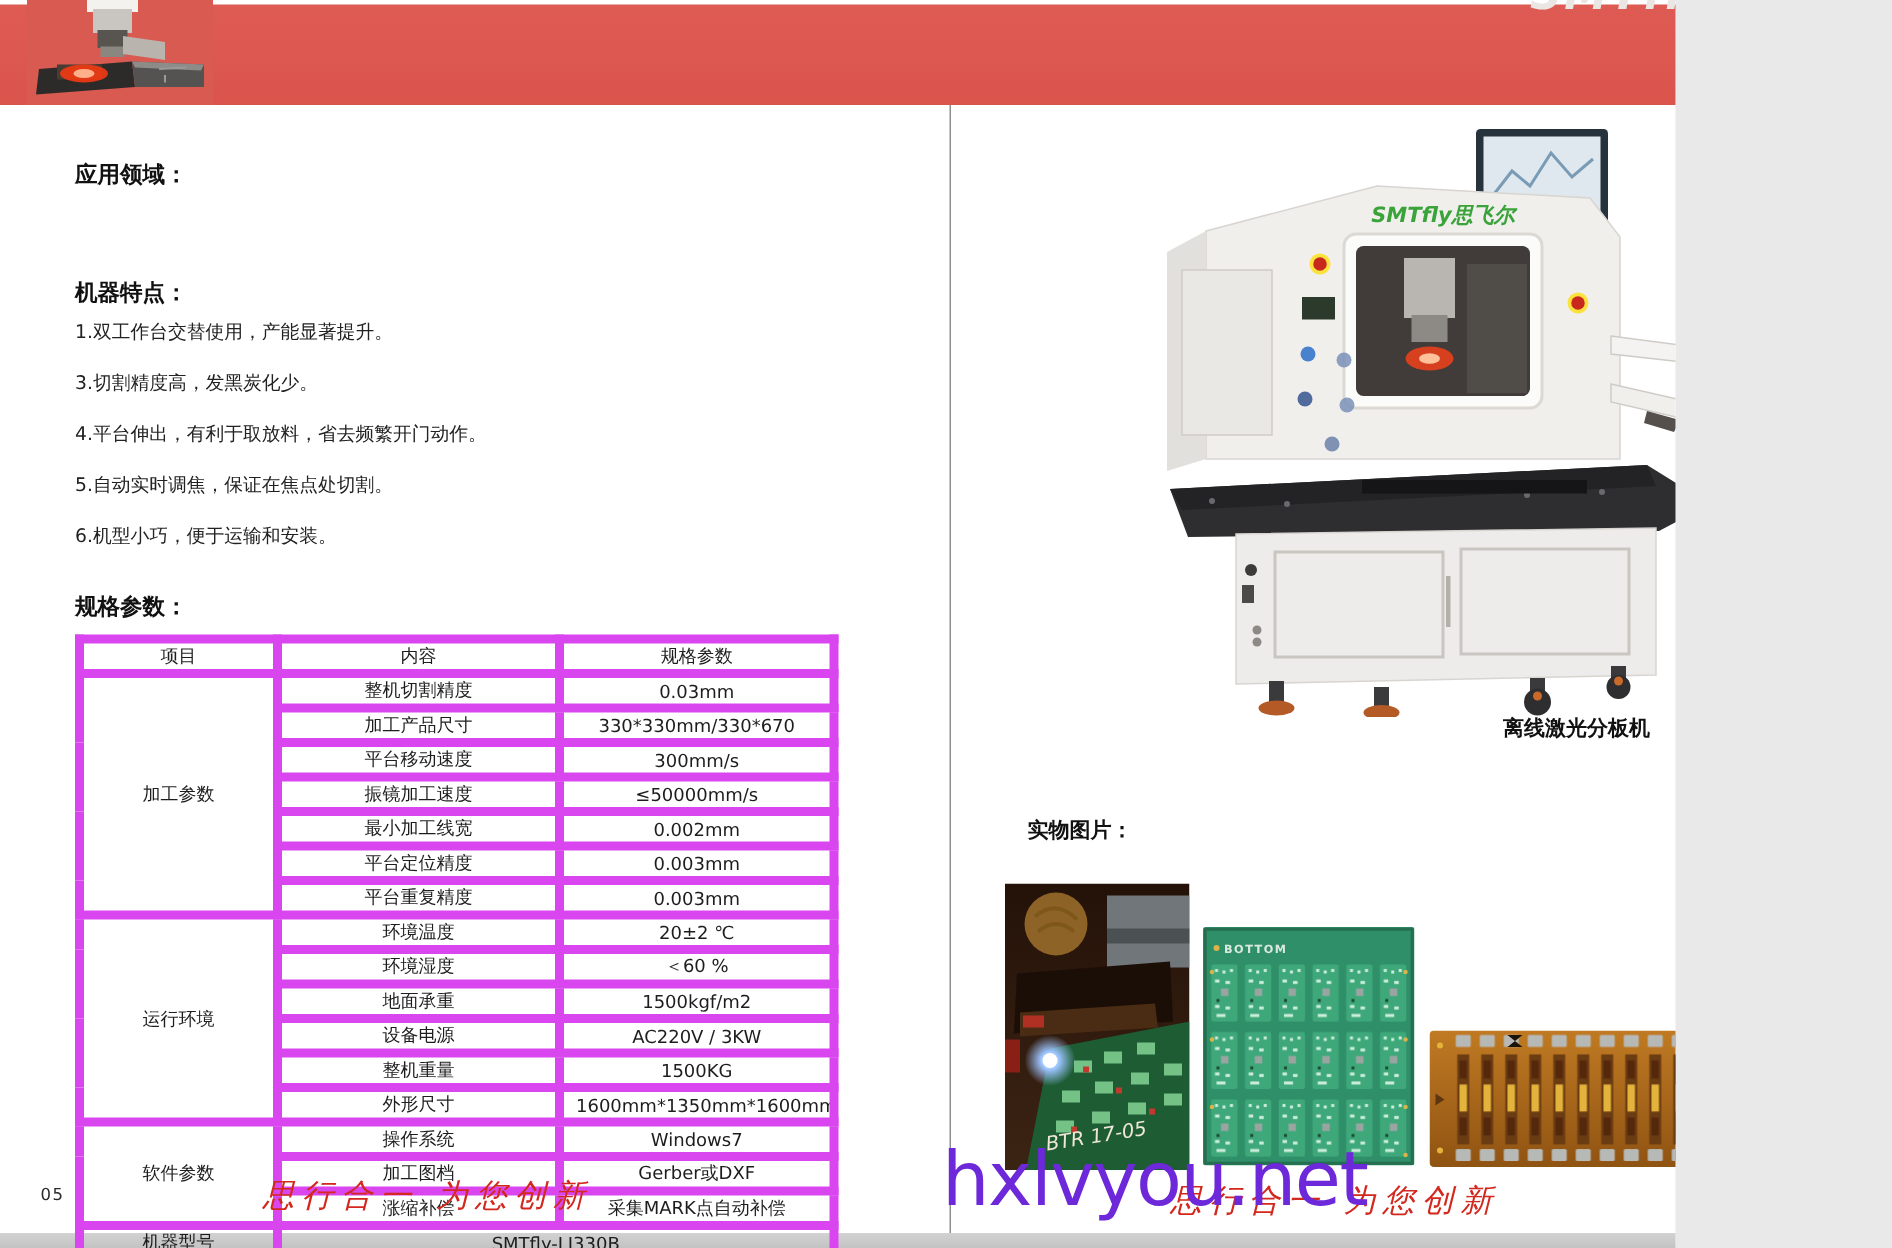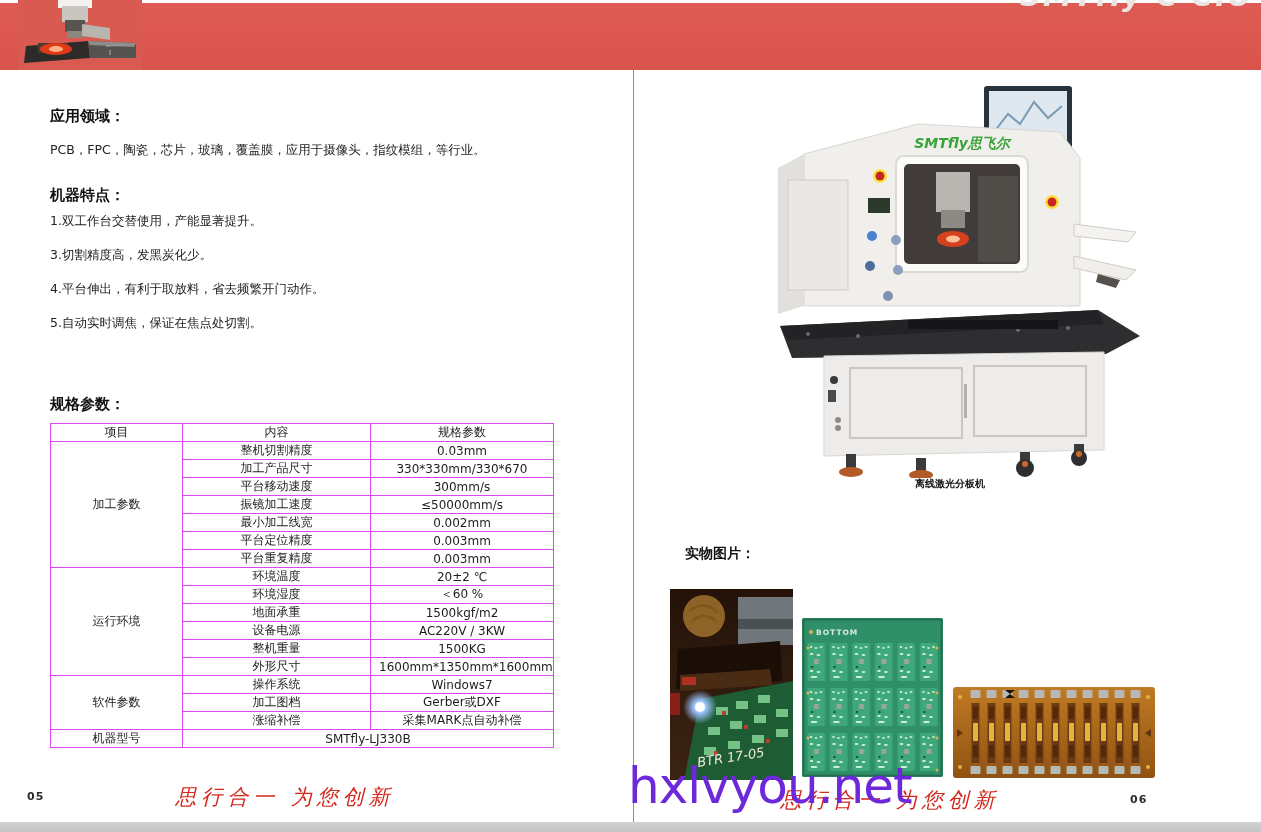--- a/index.html
+++ b/index.html
@@ -1,39 +1,39 @@
 <!DOCTYPE html>
 <html><head>
 <meta charset="utf-8">
 <style>
   html,body{margin:0;padding:0;background:#e9e9e9;}
-  .page{position:relative;width:1261px;height:832px;background:#ffffff;overflow:hidden;
+  .page{position:relative;width:1117px;height:832px;background:#ffffff;overflow:hidden;
         font-family:"DejaVu Sans","Liberation Sans",sans-serif;color:#1a1a1a;}
   .abs{position:absolute;}
   
   .banner{left:0;top:3px;width:1261px;height:67px;background:linear-gradient(180deg,#de5b53,#da544c);}
   .banner-clip{left:1020px;top:-21px;width:230px;height:32px;font-size:29px;font-weight:bold;
                font-style:italic;color:#e9e6e3;z-index:4;letter-spacing:2px;white-space:nowrap;}
   .divider{left:633px;top:70px;width:1px;height:752px;background:#8e8e8e;}
   .bottombar{left:0;top:822px;width:1261px;height:10px;background:linear-gradient(180deg,#d2d2d2,#c3c3c3);}
   
   .h-sec{font-size:15px;font-weight:bold;color:#111;}
   .p-body{font-size:12.5px;color:#222;}
   .feature{font-size:12.5px;color:#222;margin-bottom:17px;white-space:nowrap;}
   
   table.spec{border-collapse:collapse;width:503px;table-layout:fixed;}
-  table.spec th,table.spec td{border:1px solid #d946ef;font-size:12px;font-weight:normal;
+  table.spec th,table.spec td{border:6px solid #d946ef;font-size:12px;font-weight:normal;
        text-align:center;vertical-align:middle;height:15.6px;padding:0 8px;color:#1d1d1d;
        overflow:hidden;white-space:nowrap;}
   col.c1{width:132px;} col.c2{width:188px;} col.c3{width:183px;}
   
   .slogan{font-family:"DejaVu Serif","Liberation Serif",serif;font-style:italic;font-weight:normal;
           color:#d3281e;font-size:21px;letter-spacing:5px;text-align:center;white-space:nowrap;}
-  .pagenum{font-size:11px;font-weight:bold;color:#2b2b2b;letter-spacing:1px;}
-  .caption{font-size:10px;font-weight:bold;text-align:center;color:#111;}
+  .pagenum{font-size:11px;font-weight:normal;color:#2b2b2b;letter-spacing:1px;}
+  .caption{font-size:14px;font-weight:bold;text-align:right;color:#111;}
   .watermark{font-size:50px;color:#6d28d9;z-index:6;letter-spacing:-1px;white-space:nowrap;}
 </style>
 </head>
 <body>
 
 <div class="page">
 
   <div class="abs banner"></div>
   <div class="abs banner-clip">SMTfly·C C.U</div>
 
@@ -51,28 +51,28 @@
     <ellipse cx="38" cy="49" rx="16" ry="6" fill="#ff3a12" opacity="0.85"></ellipse>
     <ellipse cx="38" cy="49" rx="7" ry="3" fill="#ffb08a"></ellipse>
     <line x1="88" y1="46" x2="106" y2="45" stroke="#9b9996" stroke-width="1.4"></line>
     <line x1="92" y1="50" x2="92" y2="55" stroke="#9b9996" stroke-width="1.4"></line>
   </svg>
 
   <div class="abs divider"></div>
   <div class="abs bottombar"></div>
 
   <div class="abs h-sec" style="left:50px;top:107px">应用领域：</div>
-  <div class="abs p-body" style="left:50px;top:142px">PCB，FPC，陶瓷，芯片，玻璃，覆盖膜，应用于摄像头，指纹模组，等行业。</div>
 
   <div class="abs h-sec" style="left:50px;top:186px">机器特点：</div>
   <div class="abs" style="left:50px;top:213px" id="features-list">
       <div class="feature">1.双工作台交替使用，产能显著提升。</div>
       <div class="feature">3.切割精度高，发黑炭化少。</div>
       <div class="feature">4.平台伸出，有利于取放料，省去频繁开门动作。</div>
       <div class="feature">5.自动实时调焦，保证在焦点处切割。</div>
+      <div class="feature">6.机型小巧，便于运输和安装。</div>
     </div>
 
   <div class="abs h-sec" style="left:50px;top:395px">规格参数：</div>
   <table class="spec abs" style="left:50px;top:423px" id="spec-table">
     <colgroup>
         <col class="c1">
         <col class="c2">
         <col class="c3">
       </colgroup>
   <thead>

